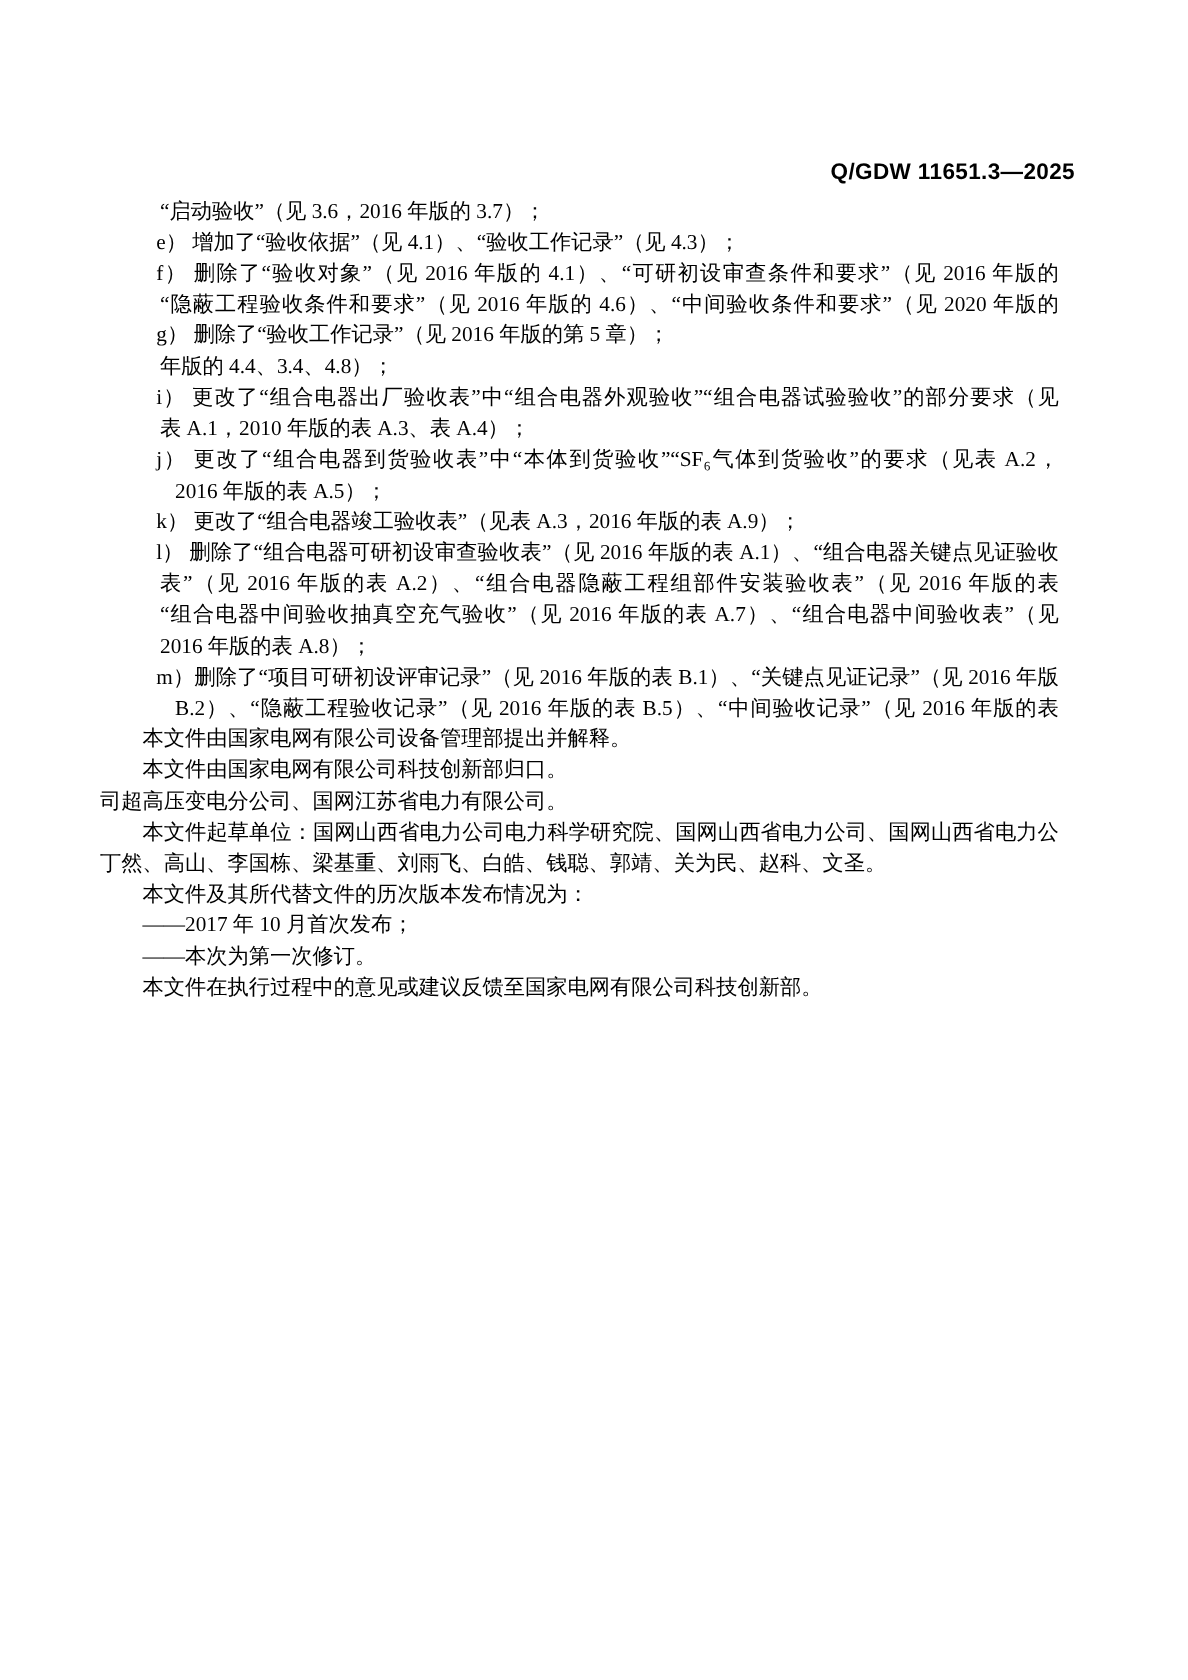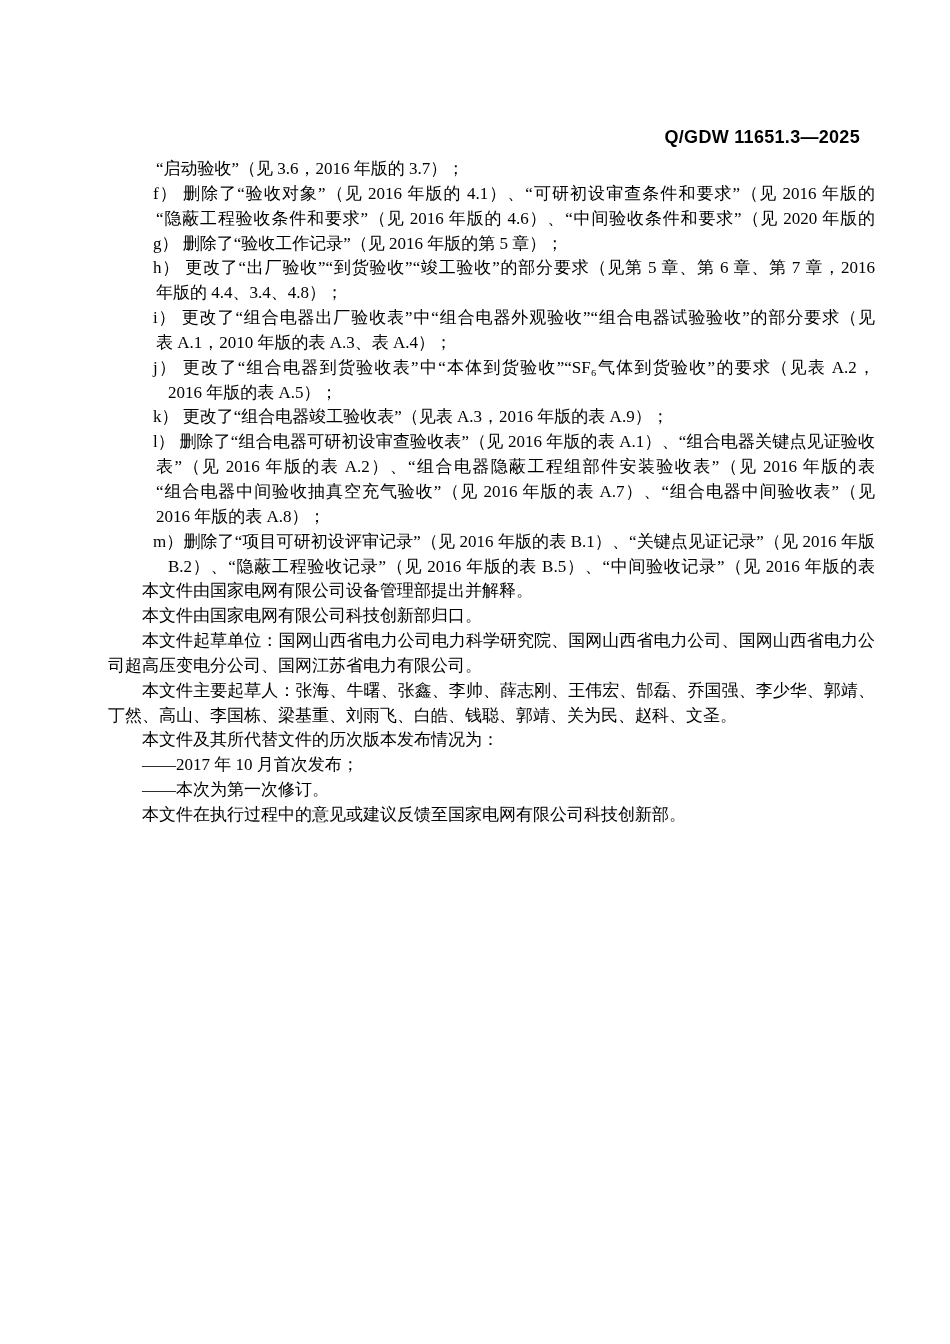--- a/index.html
+++ b/index.html
@@ -19,21 +19,21 @@
     right: 90px;
     text-align: right;
     font-family: "Liberation Sans", "DejaVu Sans", sans-serif;
     font-weight: bold;
     font-size: 18px;
     letter-spacing: 0.3px;
   }
   .content {
     position: absolute;
     top: 157px;
-    left: 108px;
+    left: 80px;
     width: 767px;
     font-size: 17px;
   }
   .line {
     height: 24.85px;
     line-height: 24.85px;
     white-space: nowrap;
     overflow: hidden;
   }
   .line.full {
@@ -56,41 +56,40 @@
   }
 </style>
 </head>
 <body>
 
 <div class="page">
   <div class="header">Q/GDW 11651.3—2025</div>
 
   <div class="content" id="content">
       <div class="line ind-cont">“启动验收”（见 3.6，2016 年版的 3.7）；</div>
+      <div class="line ind-item">e） 增加了“验收依据”（见 4.1）、“验收工作记录”（见 4.3）；</div>
       <div class="line ind-item full">f） 删除了“验收对象”（见 2016 年版的 4.1）、“可研初设审查条件和要求”（见 2016 年版的 4.3）、</div>
       <div class="line ind-cont full">“隐蔽工程验收条件和要求”（见 2016 年版的 4.6）、“中间验收条件和要求”（见 2020 年版的</div>
       <div class="line ind-item">g） 删除了“验收工作记录”（见 2016 年版的第 5 章）；</div>
-      <div class="line ind-item full">h） 更改了“出厂验收”“到货验收”“竣工验收”的部分要求（见第 5 章、第 6 章、第 7 章，2016</div>
       <div class="line ind-cont">年版的 4.4、3.4、4.8）；</div>
       <div class="line ind-item full">i） 更改了“组合电器出厂验收表”中“组合电器外观验收”“组合电器试验验收”的部分要求（见</div>
       <div class="line ind-cont">表 A.1，2010 年版的表 A.3、表 A.4）；</div>
       <div class="line ind-item full">j） 更改了“组合电器到货验收表”中“本体到货验收”“SF₆气体到货验收”的要求（见表 A.2，</div>
       <div class="line ind-cont2">2016 年版的表 A.5）；</div>
       <div class="line ind-item">k） 更改了“组合电器竣工验收表”（见表 A.3，2016 年版的表 A.9）；</div>
       <div class="line ind-item full">l） 删除了“组合电器可研初设审查验收表”（见 2016 年版的表 A.1）、“组合电器关键点见证验收</div>
       <div class="line ind-cont full">表”（见 2016 年版的表 A.2）、“组合电器隐蔽工程组部件安装验收表”（见 2016 年版的表 A.6）、</div>
       <div class="line ind-cont full">“组合电器中间验收抽真空充气验收”（见 2016 年版的表 A.7）、“组合电器中间验收表”（见</div>
       <div class="line ind-cont">2016 年版的表 A.8）；</div>
       <div class="line ind-item full">m）删除了“项目可研初设评审记录”（见 2016 年版的表 B.1）、“关键点见证记录”（见 2016 年版的表</div>
       <div class="line ind-cont2 full">B.2）、“隐蔽工程验收记录”（见 2016 年版的表 B.5）、“中间验收记录”（见 2016 年版的表 B.6）。</div>
       <div class="line ind-para">本文件由国家电网有限公司设备管理部提出并解释。</div>
       <div class="line ind-para">本文件由国家电网有限公司科技创新部归口。</div>
+      <div class="line ind-flush">司超高压变电分公司、国网江苏省电力有限公司。</div>
       <div class="line ind-para full">本文件起草单位：国网山西省电力公司电力科学研究院、国网山西省电力公司、国网山西省电力公</div>
-      <div class="line ind-flush">司超高压变电分公司、国网江苏省电力有限公司。</div>
-      <div class="line ind-para full">本文件主要起草人：张海、牛曙、张鑫、李帅、薛志刚、王伟宏、郜磊、乔国强、李少华、郭靖、</div>
       <div class="line ind-flush">丁然、高山、李国栋、梁基重、刘雨飞、白皓、钱聪、郭靖、关为民、赵科、文圣。</div>
       <div class="line ind-para">本文件及其所代替文件的历次版本发布情况为：</div>
       <div class="line ind-para">——2017 年 10 月首次发布；</div>
       <div class="line ind-para">——本次为第一次修订。</div>
       <div class="line ind-para">本文件在执行过程中的意见或建议反馈至国家电网有限公司科技创新部。</div>
     </div>
 
   <div class="pagenum">III</div>
 </div>
 

